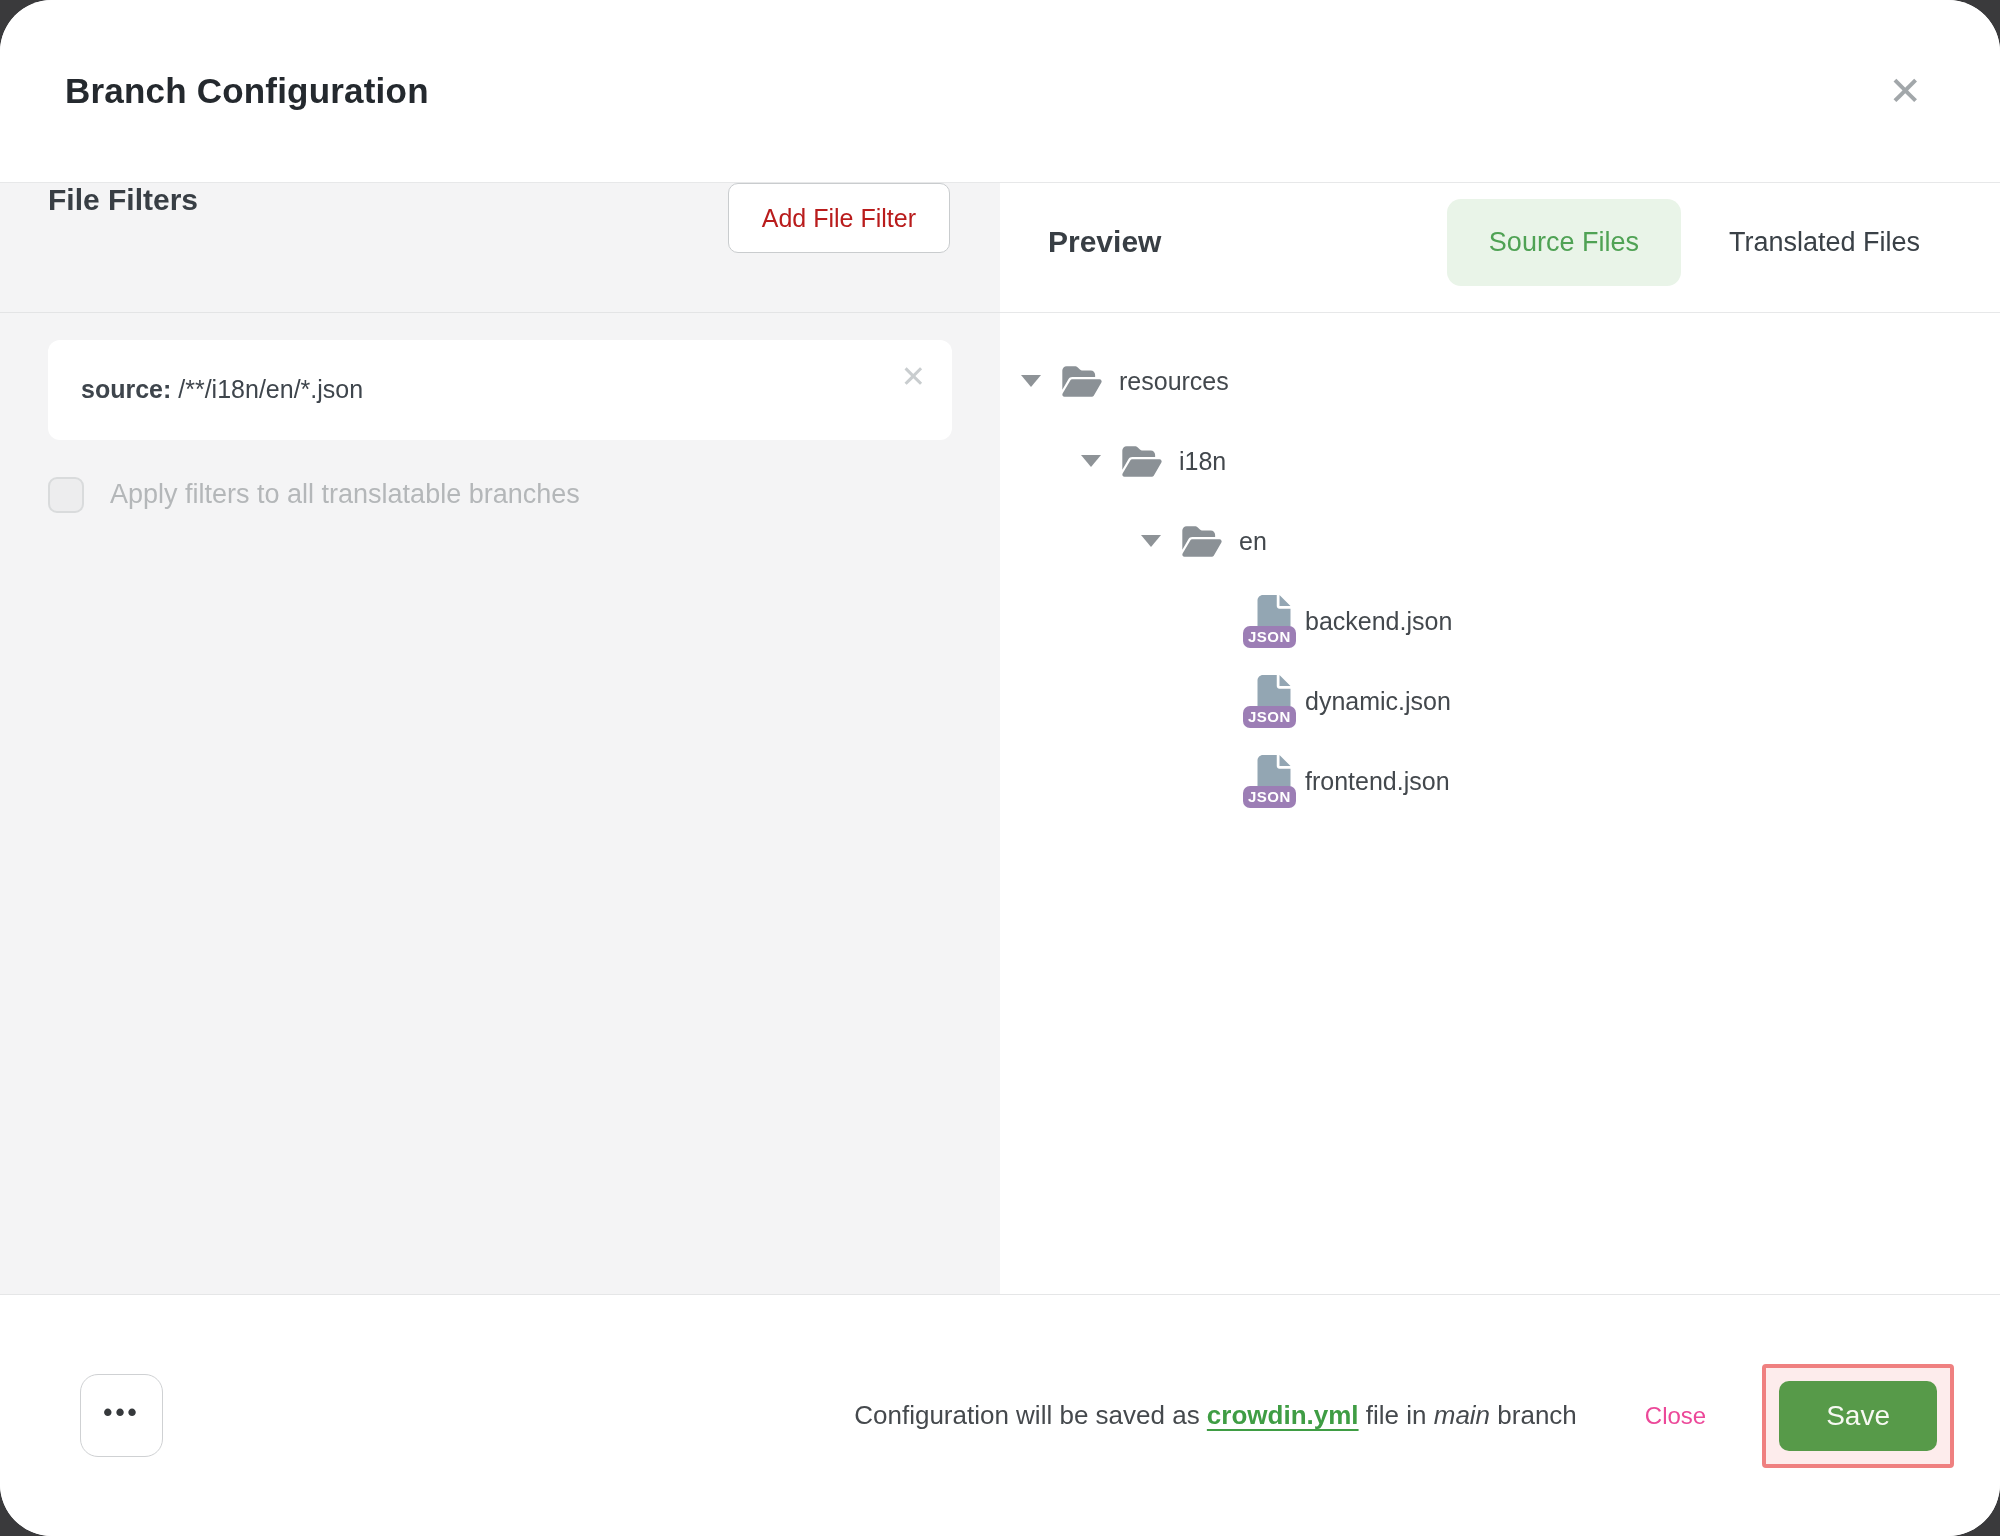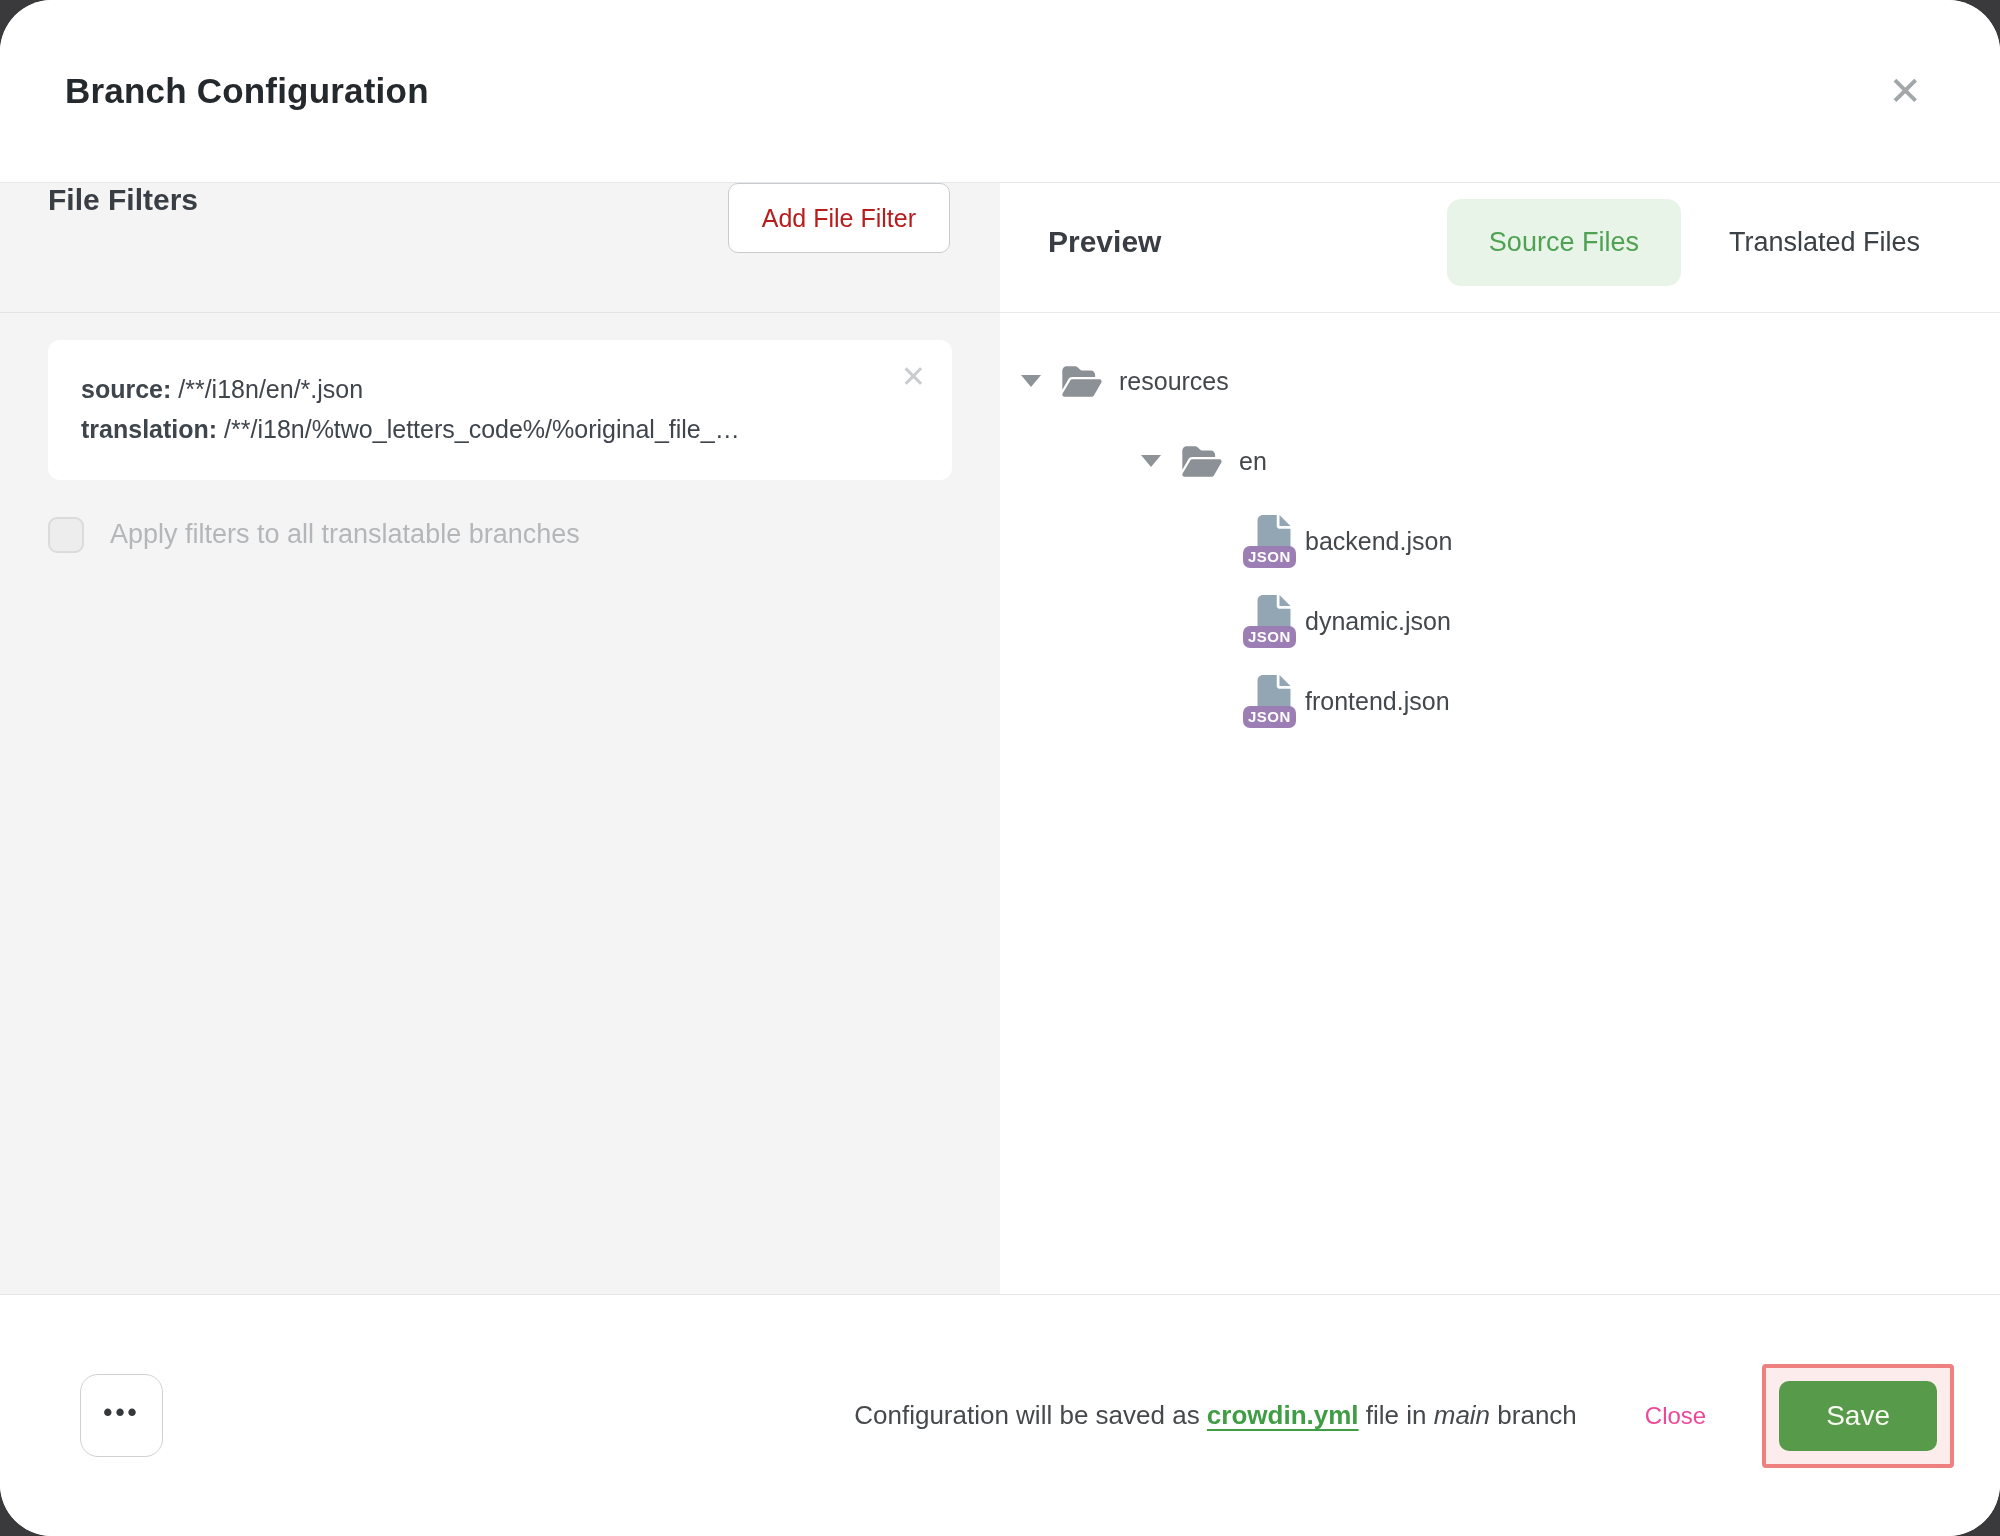--- a/index.html
+++ b/index.html
@@ -182,21 +182,20 @@
   <div class="modal-body">
 
     <div class="left-panel">
       <div class="left-header">
         <div class="section-heading">File Filters</div>
         <button class="add-filter-btn">Add File Filter</button>
       </div>
       <div class="left-content">
         <div class="filter-card">
           <div class="filter-line"><b>source:</b> <span>/**/i18n/en/*.json</span></div>
-          <div class="filter-line"><b>translation:</b> <span>/**/i18n/%two_letters_code%/%original_file_…</span></div>
           <div class="card-close">✕</div>
         </div>
         <div class="checkbox-row">
           <div class="checkbox"></div>
           <div class="checkbox-label">Apply filters to all translatable branches</div>
         </div>
       </div>
     </div>
 
     <div class="right-panel">
@@ -213,20 +212,29 @@
         <div class="tree-row lvl0">
           <span class="caret">
               <i></i>
             </span>
           <svg class="folder-icon" viewBox="0 0 576 512">
               <path fill="#8b9196" d="M88.7 223.8L0 375.8V96C0 60.7 28.7 32 64 32H181.5c17 0 33.3 6.7 45.3 18.7l26.5 26.5c12 12 28.3 18.7 45.3 18.7H416c35.3 0 64 28.7 64 64v32H144c-22.8 0-43.8 12.1-55.3 31.8zm27.6 16.1C122.1 230 132.6 224 144 224H544c11.5 0 22 6.1 27.7 16.1s5.7 22.2-.1 32.1l-112 192c-5.7 9.8-16.3 15.9-27.7 15.9H32c-11.5 0-22-6.1-27.7-16.1s-5.7-22.2 .1-32.1l112-192z"></path>
             </svg>
           <span class="tree-label">resources</span>
         </div>
 
+        <div class="tree-row lvl1">
+          <span class="caret">
+              <i></i>
+            </span>
+          <svg class="folder-icon" viewBox="0 0 576 512">
+              <path fill="#8b9196" d="M88.7 223.8L0 375.8V96C0 60.7 28.7 32 64 32H181.5c17 0 33.3 6.7 45.3 18.7l26.5 26.5c12 12 28.3 18.7 45.3 18.7H416c35.3 0 64 28.7 64 64v32H144c-22.8 0-43.8 12.1-55.3 31.8zm27.6 16.1C122.1 230 132.6 224 144 224H544c11.5 0 22 6.1 27.7 16.1s5.7 22.2-.1 32.1l-112 192c-5.7 9.8-16.3 15.9-27.7 15.9H32c-11.5 0-22-6.1-27.7-16.1s-5.7-22.2 .1-32.1l112-192z"></path>
+            </svg>
+          <span class="tree-label">i18n</span>
+        </div>
 
         <div class="tree-row lvl2">
           <span class="caret">
               <i></i>
             </span>
           <svg class="folder-icon" viewBox="0 0 576 512">
               <path fill="#8b9196" d="M88.7 223.8L0 375.8V96C0 60.7 28.7 32 64 32H181.5c17 0 33.3 6.7 45.3 18.7l26.5 26.5c12 12 28.3 18.7 45.3 18.7H416c35.3 0 64 28.7 64 64v32H144c-22.8 0-43.8 12.1-55.3 31.8zm27.6 16.1C122.1 230 132.6 224 144 224H544c11.5 0 22 6.1 27.7 16.1s5.7 22.2-.1 32.1l-112 192c-5.7 9.8-16.3 15.9-27.7 15.9H32c-11.5 0-22-6.1-27.7-16.1s-5.7-22.2 .1-32.1l112-192z"></path>
             </svg>
           <span class="tree-label">en</span>
         </div>

